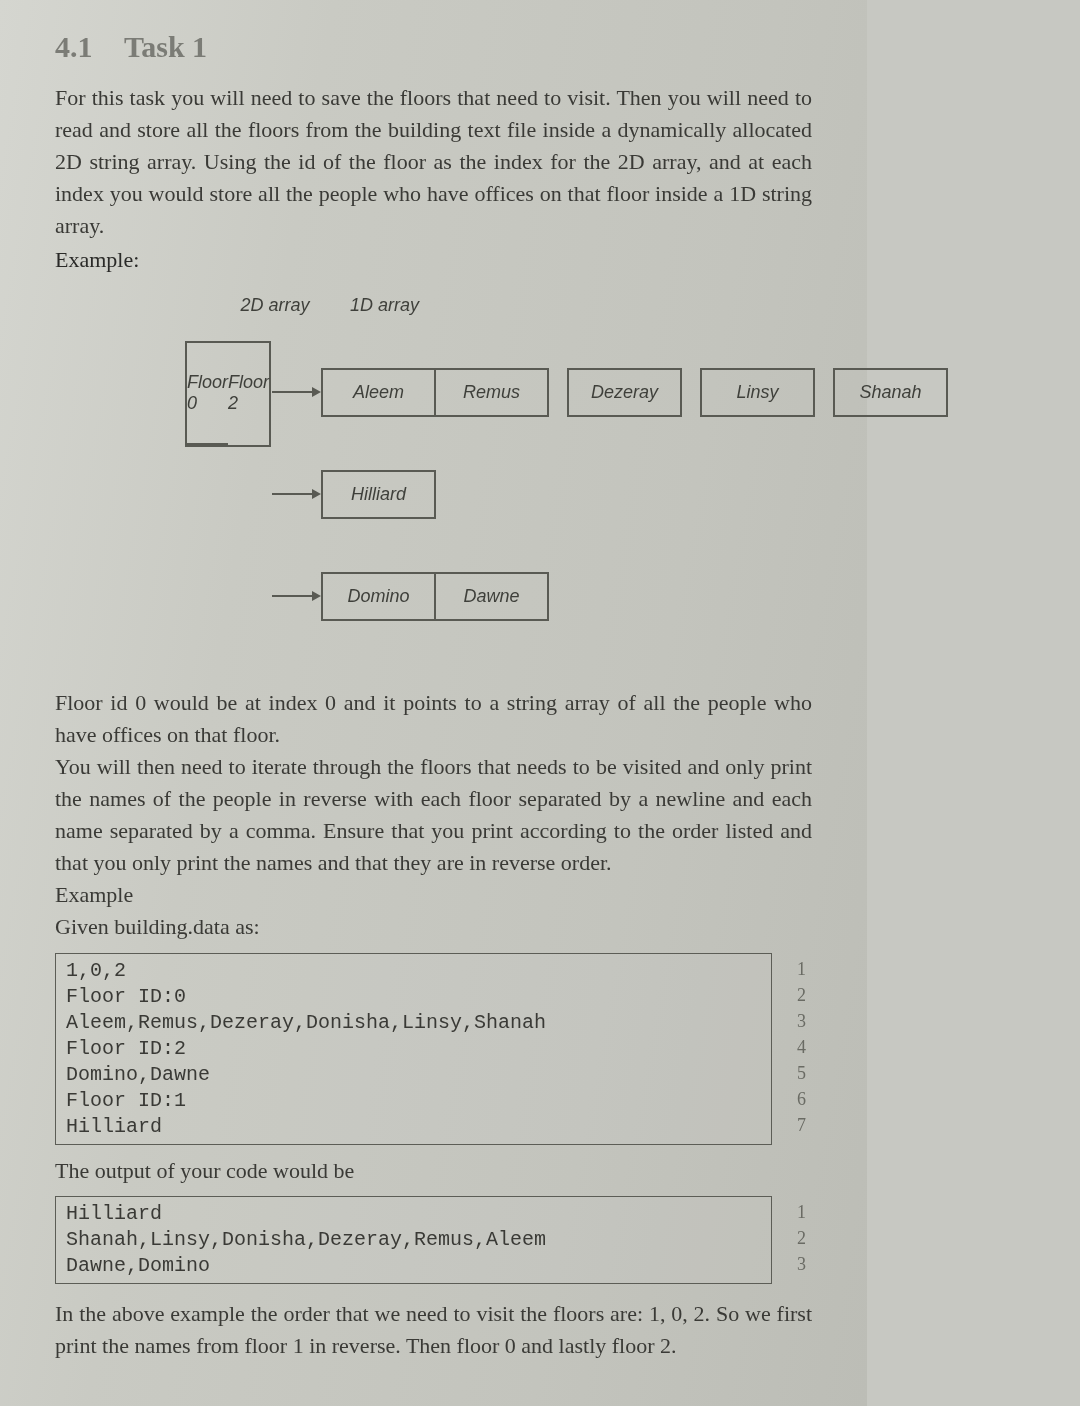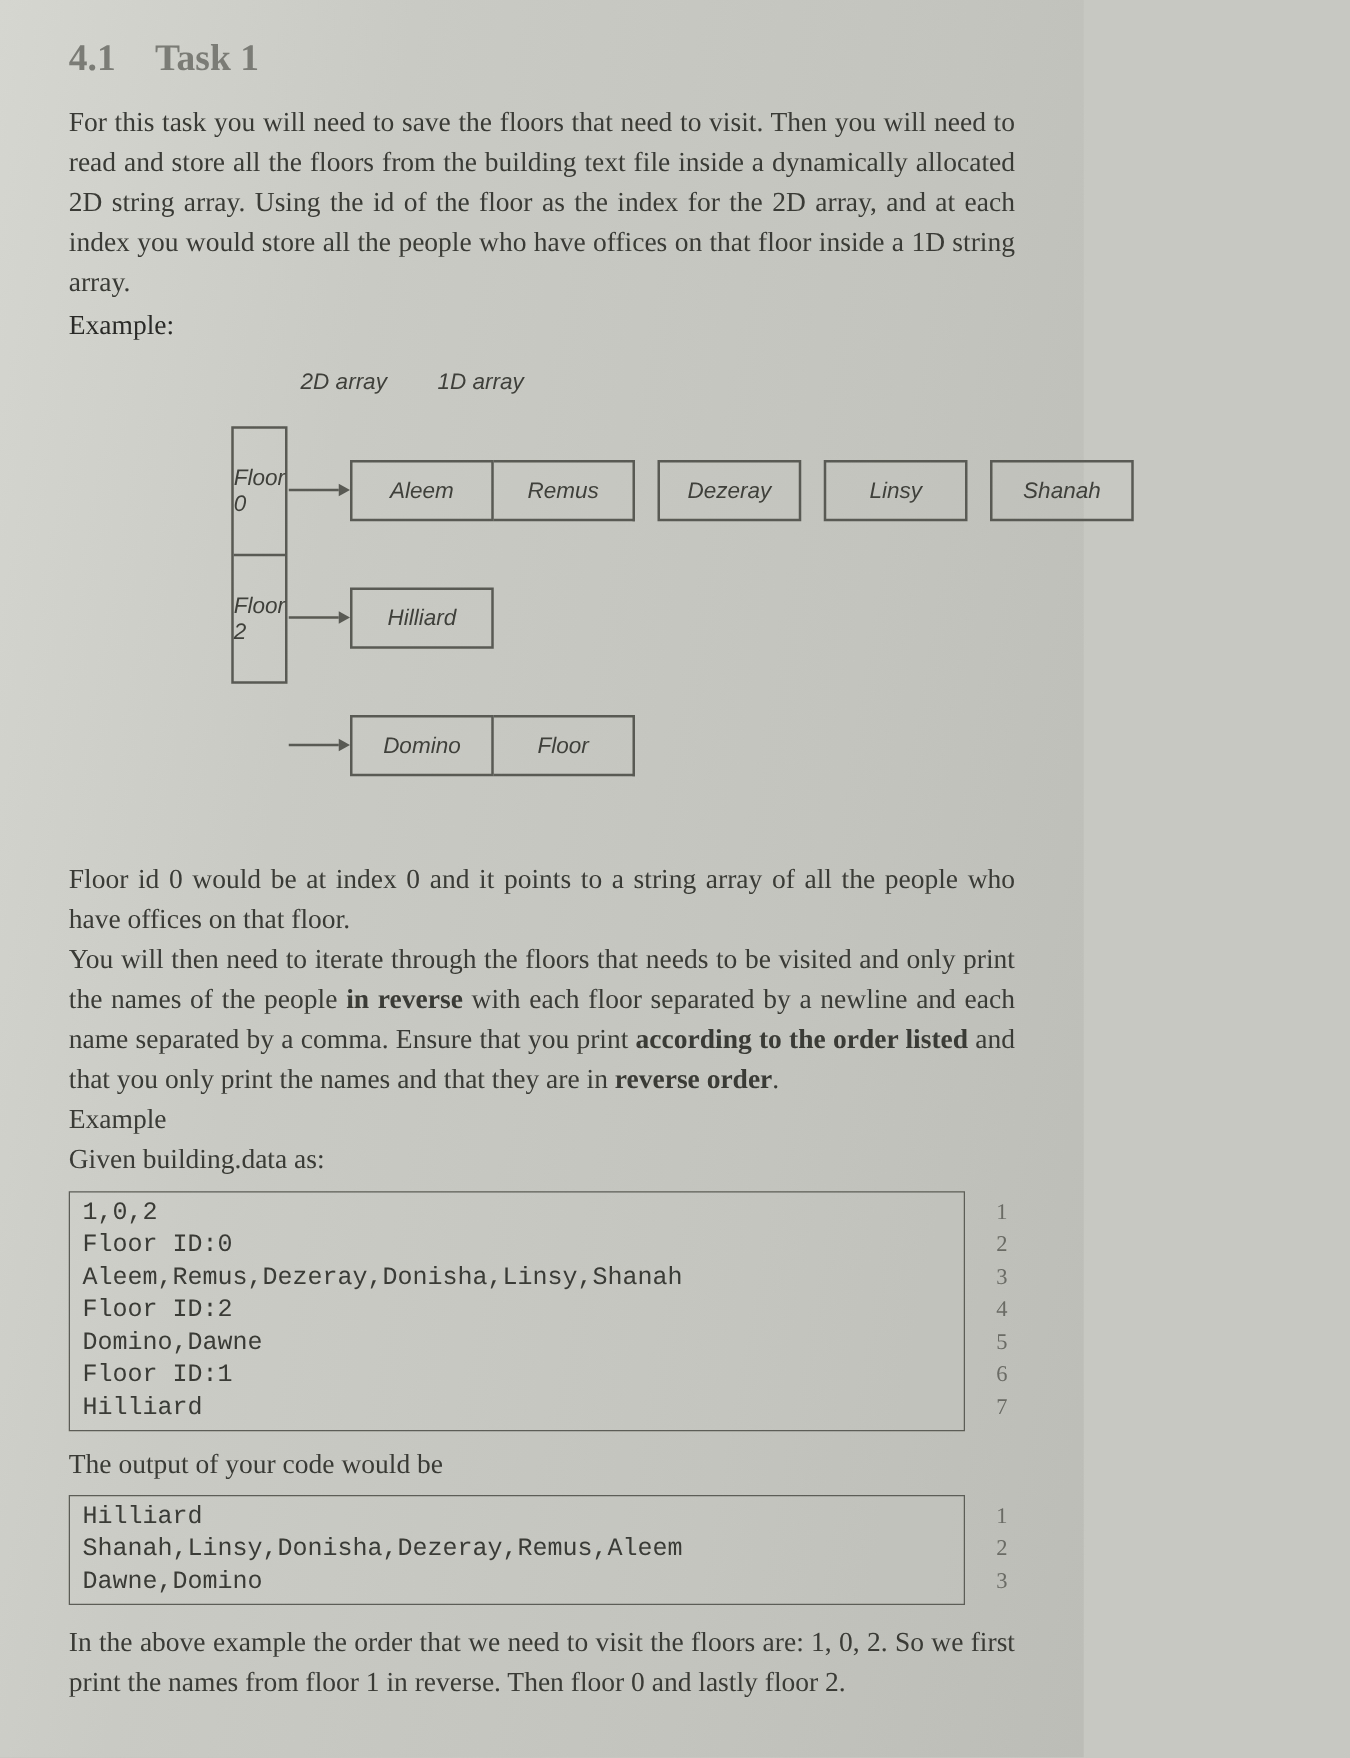--- a/index.html
+++ b/index.html
@@ -47,21 +47,21 @@
     display: flex;
     font-family: Arial, Helvetica, sans-serif;
     font-size: 18px;
     color: #3f403b;
     margin-bottom: 25px;
   }
   .labels-row .lab2d { width: 150px; text-align: center; margin-left: 15px;}
   .labels-row .lab1d { }
   .floors2d {
     display: flex;
-    flex-direction: column;
+    flex-direction: row;
     border: 2px solid #595a53;
     width: 135px;
   }
   .floorcell {
     height: 100px;
     border-bottom: 2px solid #595a53;
     display: flex;
     align-items: center;
     justify-content: center;
     font-family: Arial, Helvetica, sans-serif;
@@ -134,21 +134,21 @@
     position: absolute;
     right: -35px;
     top: 4px;
     font-family: Georgia, serif;
     font-size: 18px;
     color: #6a6b64;
     line-height: 1.3;
     text-align: right;
   }
   .codebox-nums div { height: 26px; }
-  .bold { font-weight: 700; }
+  .bold { font-weight: 400; }
 </style>
 </head>
 <body>
 
 <div class="page">
 
   <div class="section-num">
     <span>4.1</span>
     <span class="task">Task 1</span>
   </div>
@@ -192,21 +192,21 @@
             <div class="cell">Hilliard</div>
           </div>
         </div>
         <div class="row1d">
           <div class="arrow">
               <div class="arrow-line"></div>
               <div class="arrow-head"></div>
             </div>
           <div class="cells">
             <div class="cell">Domino</div>
-            <div class="cell">Floor</div>
+            <div class="cell">Dawne</div>
           </div>
         </div>
       </div>
     </div>
   </div>
 
   <div class="para">Floor id 0 would be at index 0 and it points to a string array of all the people who have offices on that floor.</div>
   <div class="para">
     <span>You will then need to iterate through the floors that needs to be visited and only print the names of the people </span><span class="bold">in reverse</span><span> with each floor separated by a newline and each name separated by a comma. Ensure that you print </span><span class="bold">according to the order listed</span><span> and that you only print the names and that they are in </span><span class="bold">reverse order</span><span>.</span>
   </div>

